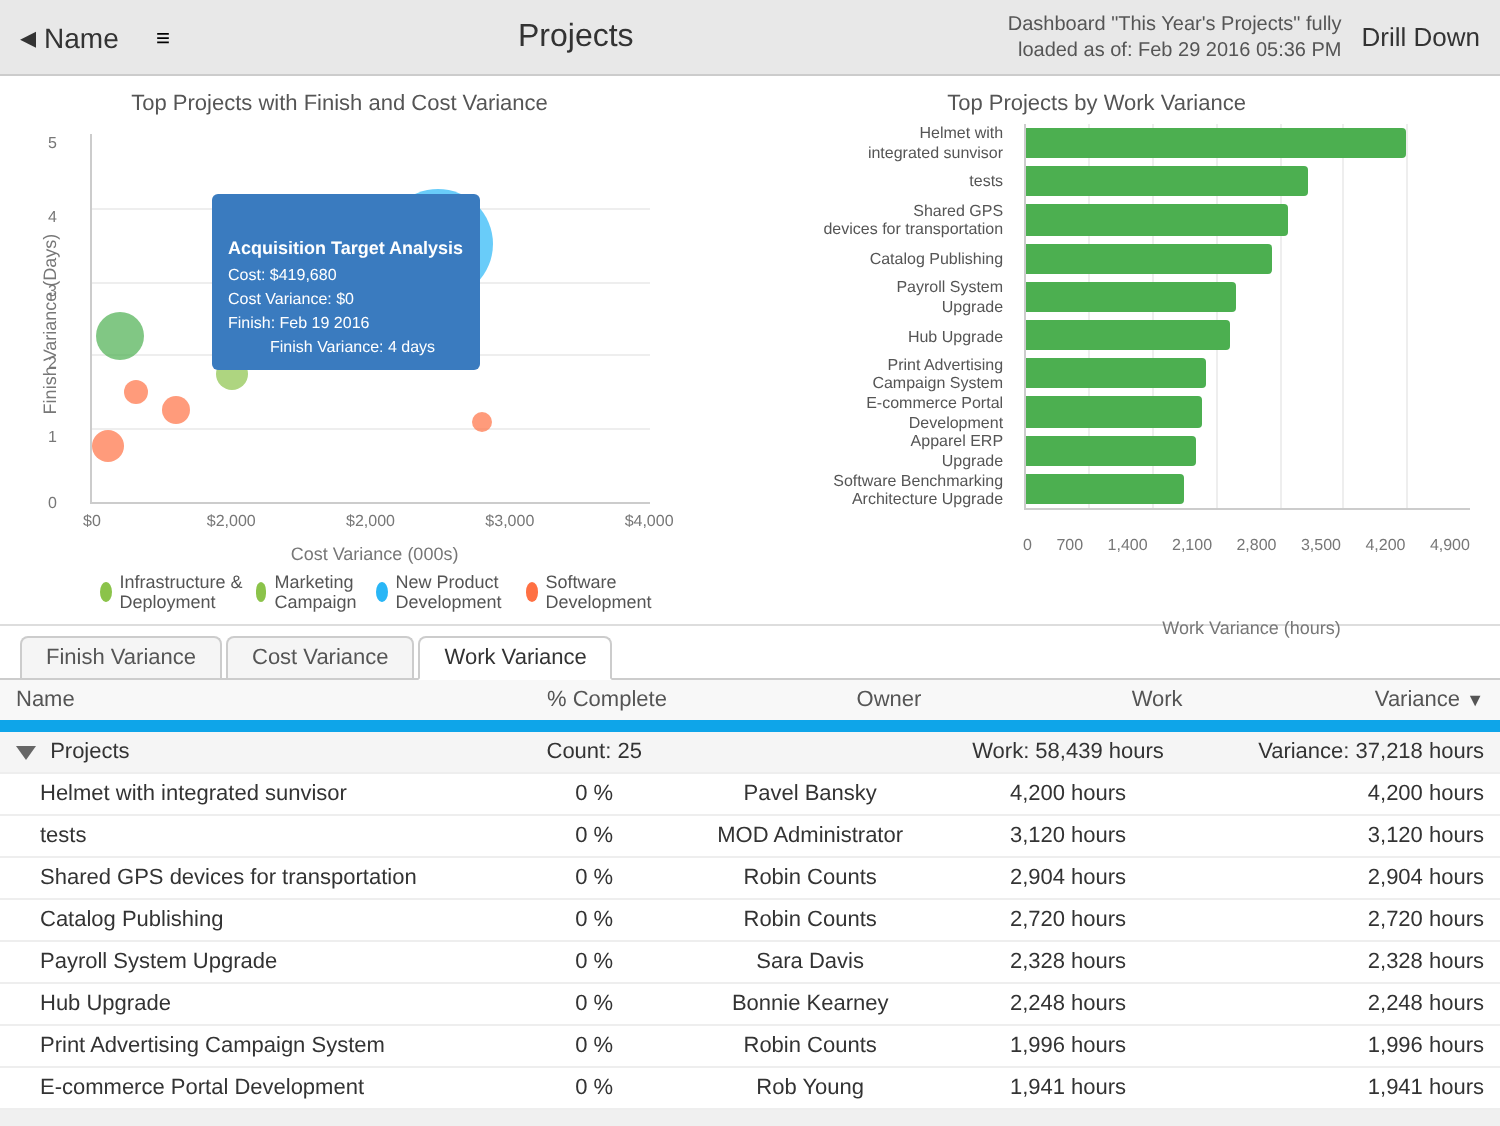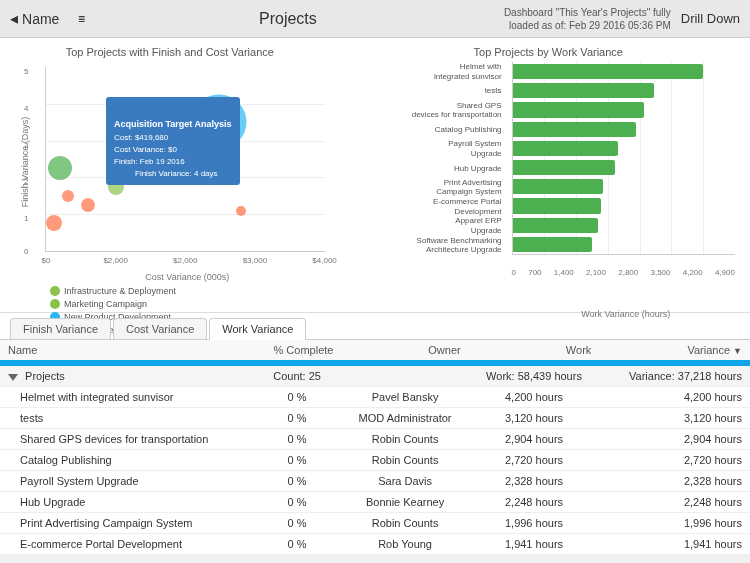--- a/index.html
+++ b/index.html
@@ -21,21 +21,21 @@
     .chart-title { font-size: 11px; color: #555; text-align: center; margin-bottom: 4px; }
 
     
     .bubble-chart-container { position: relative; width: 100%; height: 220px; }
     .bubble-chart-area { position: absolute; left: 35px; right: 5px; top: 5px; bottom: 30px; border-left: 1px solid #ccc; border-bottom: 1px solid #ccc; background: white; }
 
     .bubble { position: absolute; border-radius: 50%; opacity: 0.7; transform: translate(-50%, -50%); }
 
     .tooltip-bubble { position: absolute; background: #3a7bbf; color: white; padding: 5px 8px; border-radius: 3px; font-size: 9px; line-height: 1.5; left: 60px; top: 30px; z-index: 10; white-space: nowrap; }
 
-    .legend { display: flex; flex-direction: column; gap: 3px; margin-top: 4px; padding-left: 40px; }
+    .legend { display: flex; flex-direction: row; gap: 3px; margin-top: 4px; padding-left: 40px; }
     .legend-item { display: flex; align-items: center; gap: 4px; font-size: 9px; color: #555; }
     .legend-dot { width: 10px; height: 10px; border-radius: 50%; }
 
     
     .table-section { background: white; flex: 1; overflow: hidden; }
     .tabs-row { display: flex; border-bottom: 1px solid #ccc; padding: 5px 10px 0; gap: 2px; }
     .tab { padding: 4px 12px; border: 1px solid #ccc; border-bottom: none; border-radius: 4px 4px 0 0; cursor: pointer; font-size: 11px; background: #f5f5f5; color: #555; }
     .tab.active { background: white; color: #333; font-weight: 500; border-bottom: 1px solid white; margin-bottom: -1px; }
 
     .data-table { width: 100%; border-collapse: collapse; font-size: 11px; }

